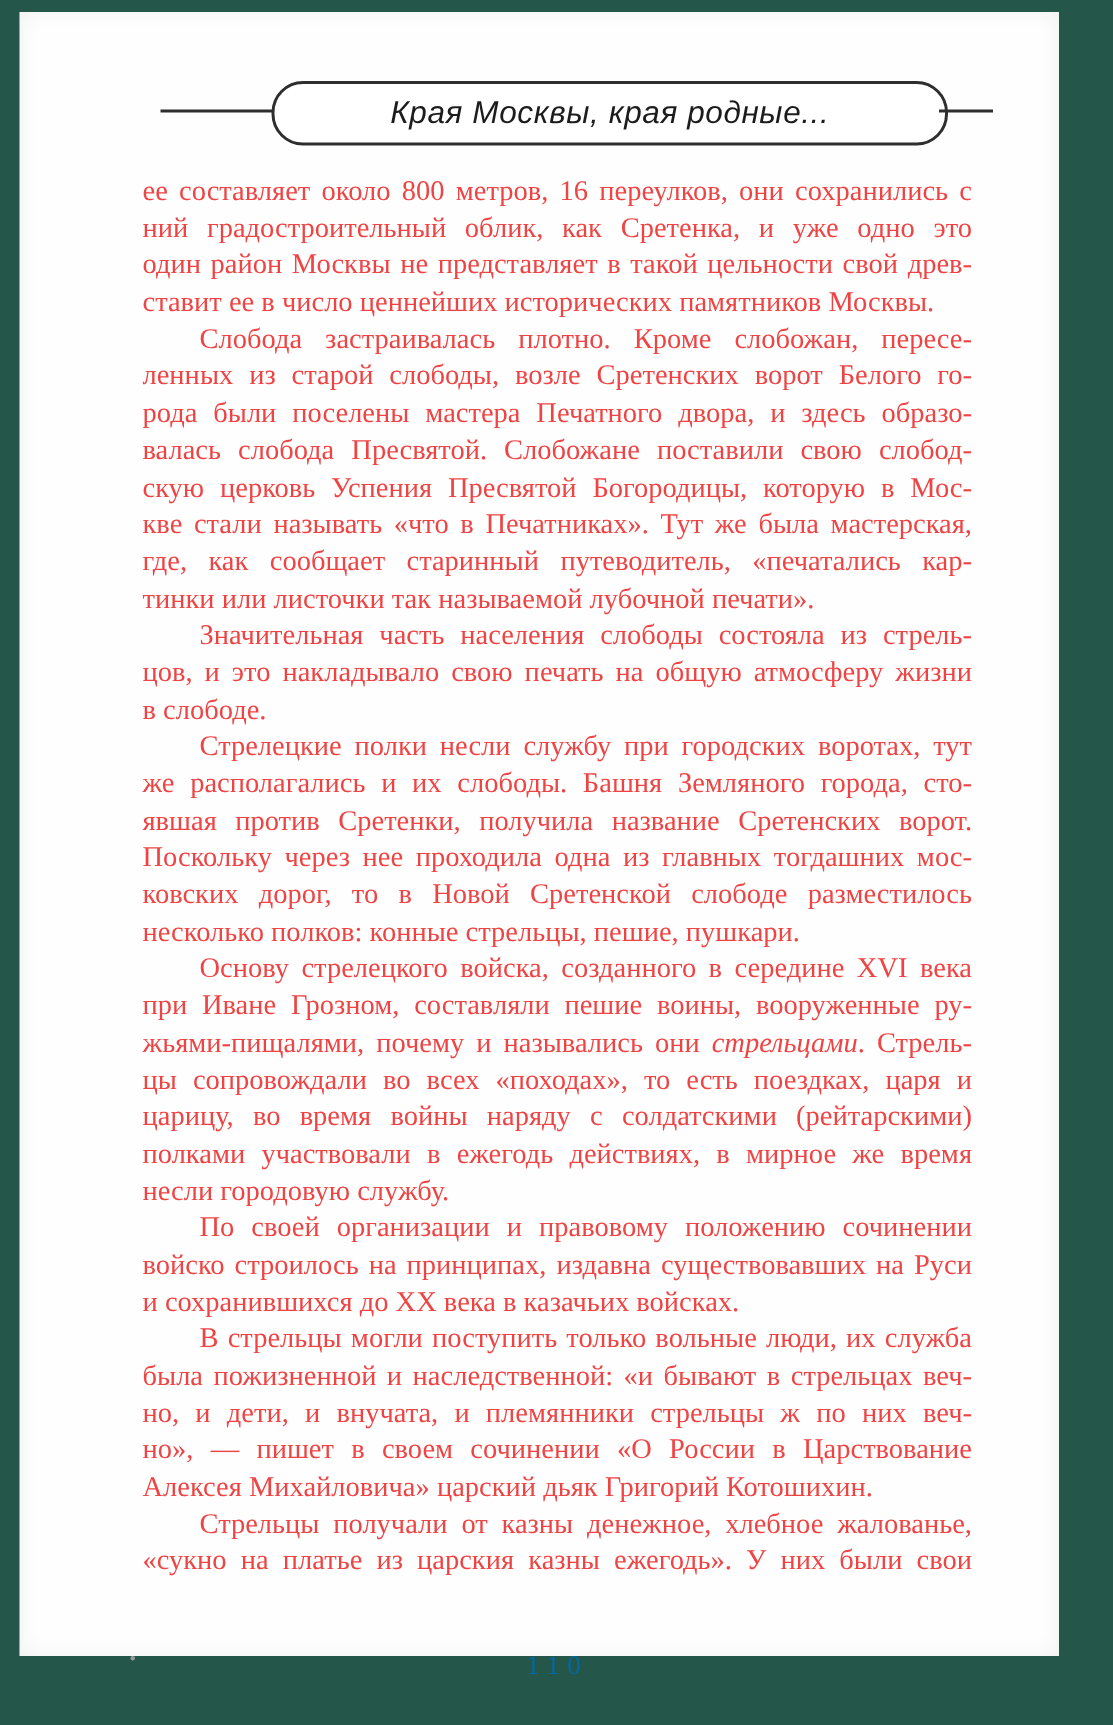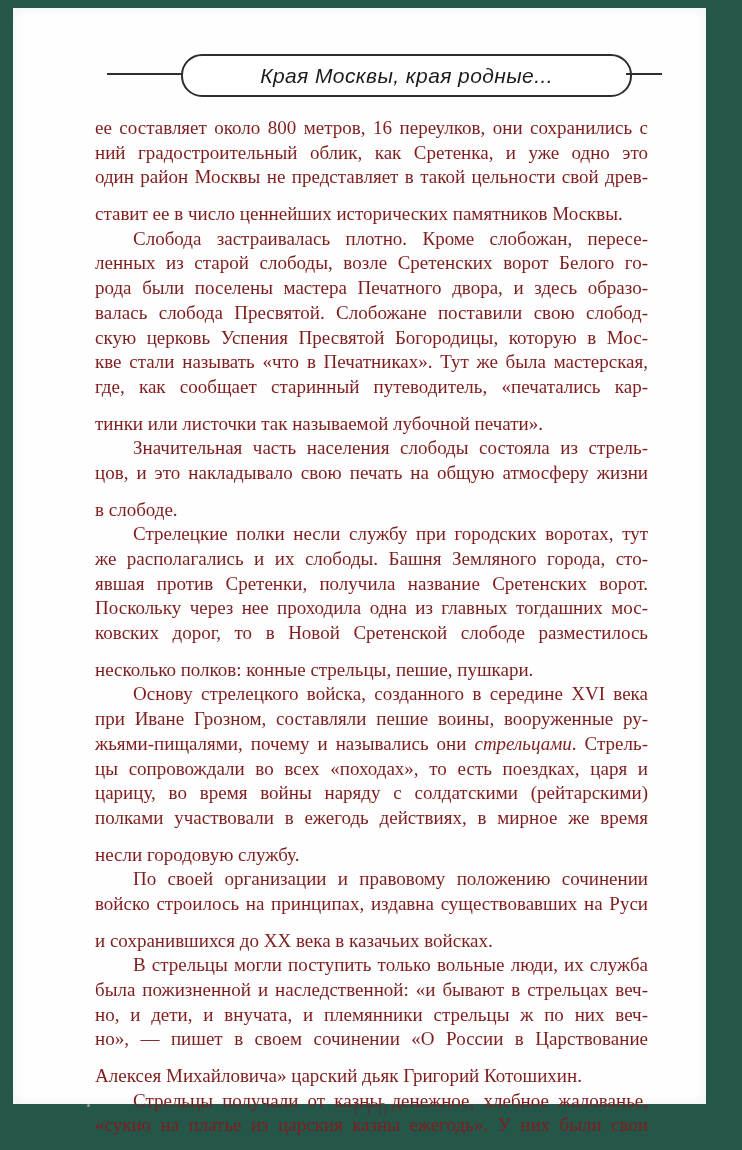--- a/index.html
+++ b/index.html
@@ -24,37 +24,36 @@
     border:2px solid #2e2e2e;border-radius:21px;background:#fff;
     display:flex;align-items:center;justify-content:center;
   }
   .hdr .oval span{
     font-family:"Liberation Sans", sans-serif;
     font-style:italic;font-size:21px;color:#1c1c1c;letter-spacing:0.4px;
   }
   
   .text{
     position:absolute;left:82px;top:108px;width:553px;
-    font-size:19px;line-height:24.7px;color:#7f1d1d;
+    font-size:19px;line-height:24.7px;color:#ef4444;
   }
   .line{
     text-align:justify;
     -moz-text-align-last:justify;
     text-align-last:justify;
     height:24.7px;overflow:visible;white-space:nowrap0;
   }
   .line.last{
     -moz-text-align-last:left;
     text-align-last:left;
-    margin-top:12px;
   }
   .para.indent .line:first-child{text-indent:38px;}
   .pageno{
     position:absolute;left:82px;width:553px;top:1092px;
-    text-align:center;font-size:18px;letter-spacing:5px;color:#404040;
+    text-align:center;font-size:18px;letter-spacing:5px;color:#0369a1;
   }
   .ink-dot{
     position:absolute;left:74px;top:1096px;width:3px;height:3px;
     background:#9a9a9a;border-radius:50%;
   }
 </style>
 </head>
 <body>
 
 <div class="page">

